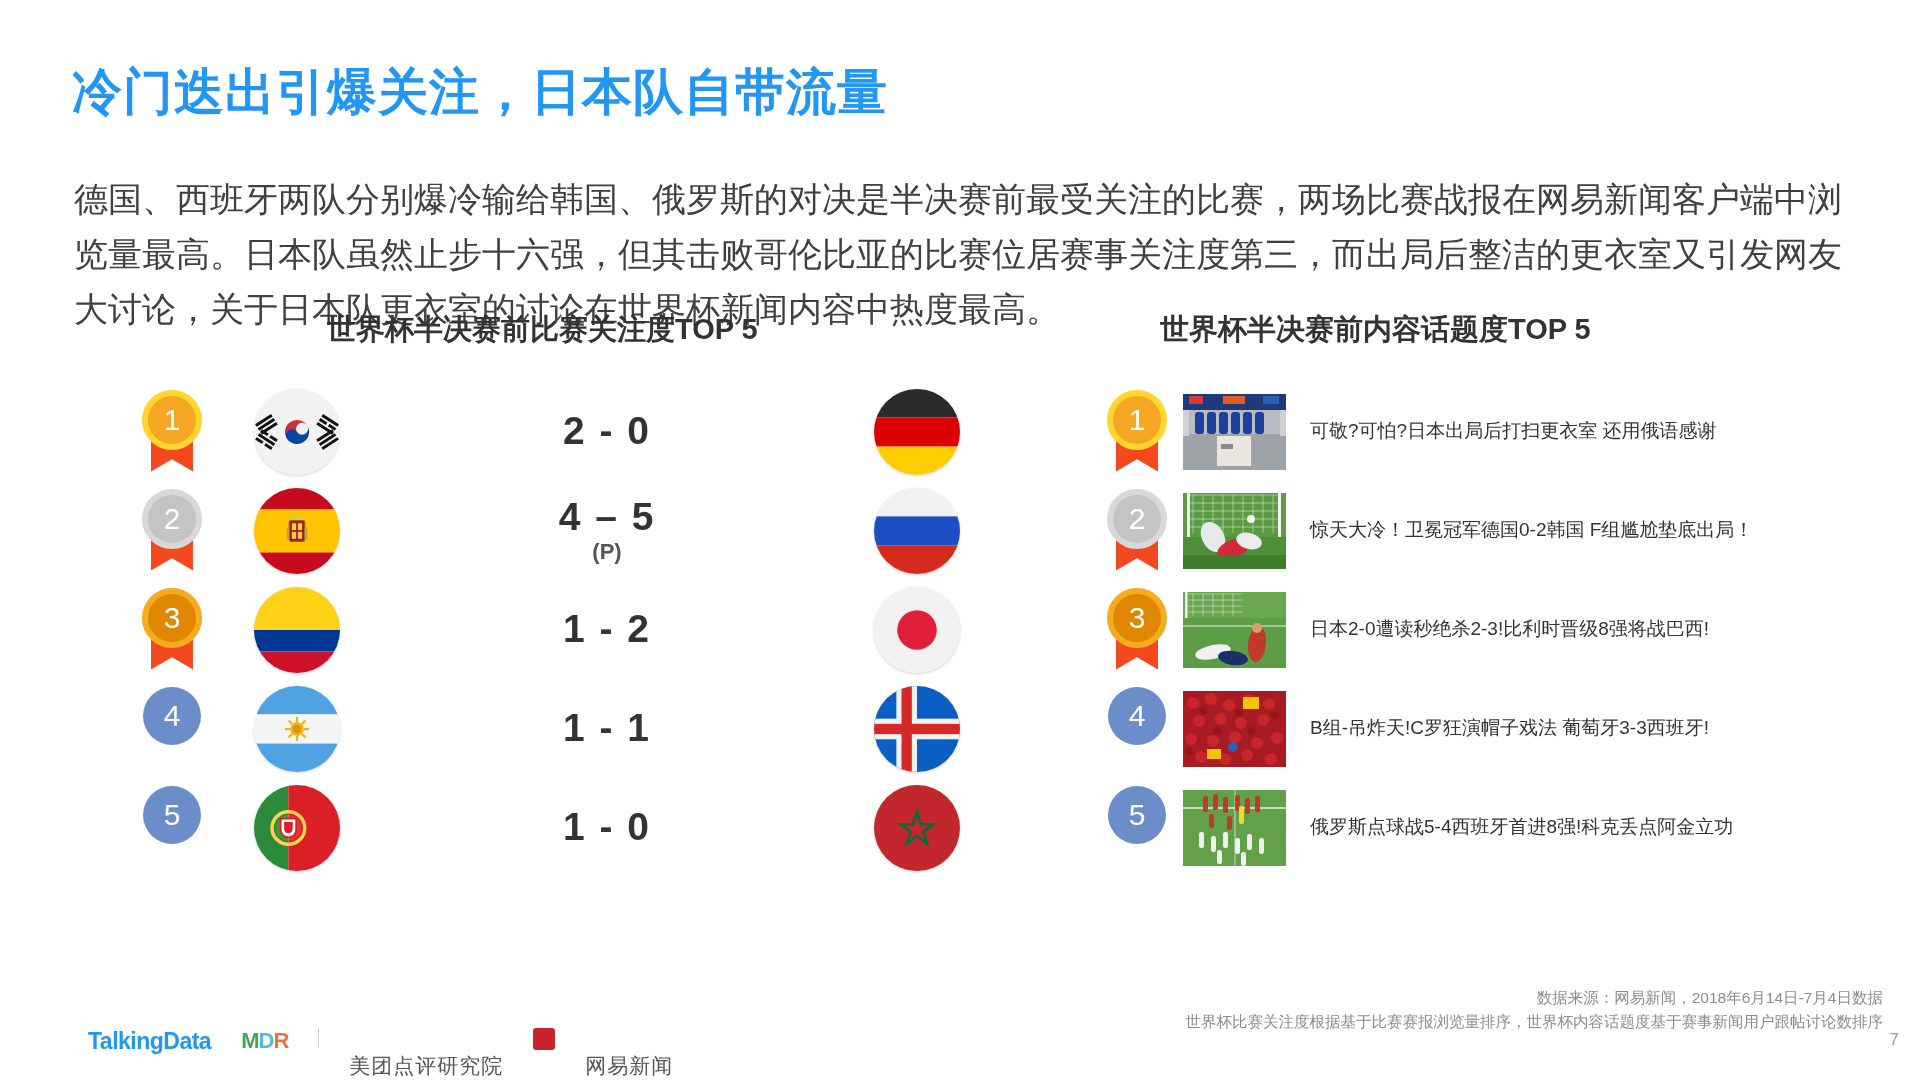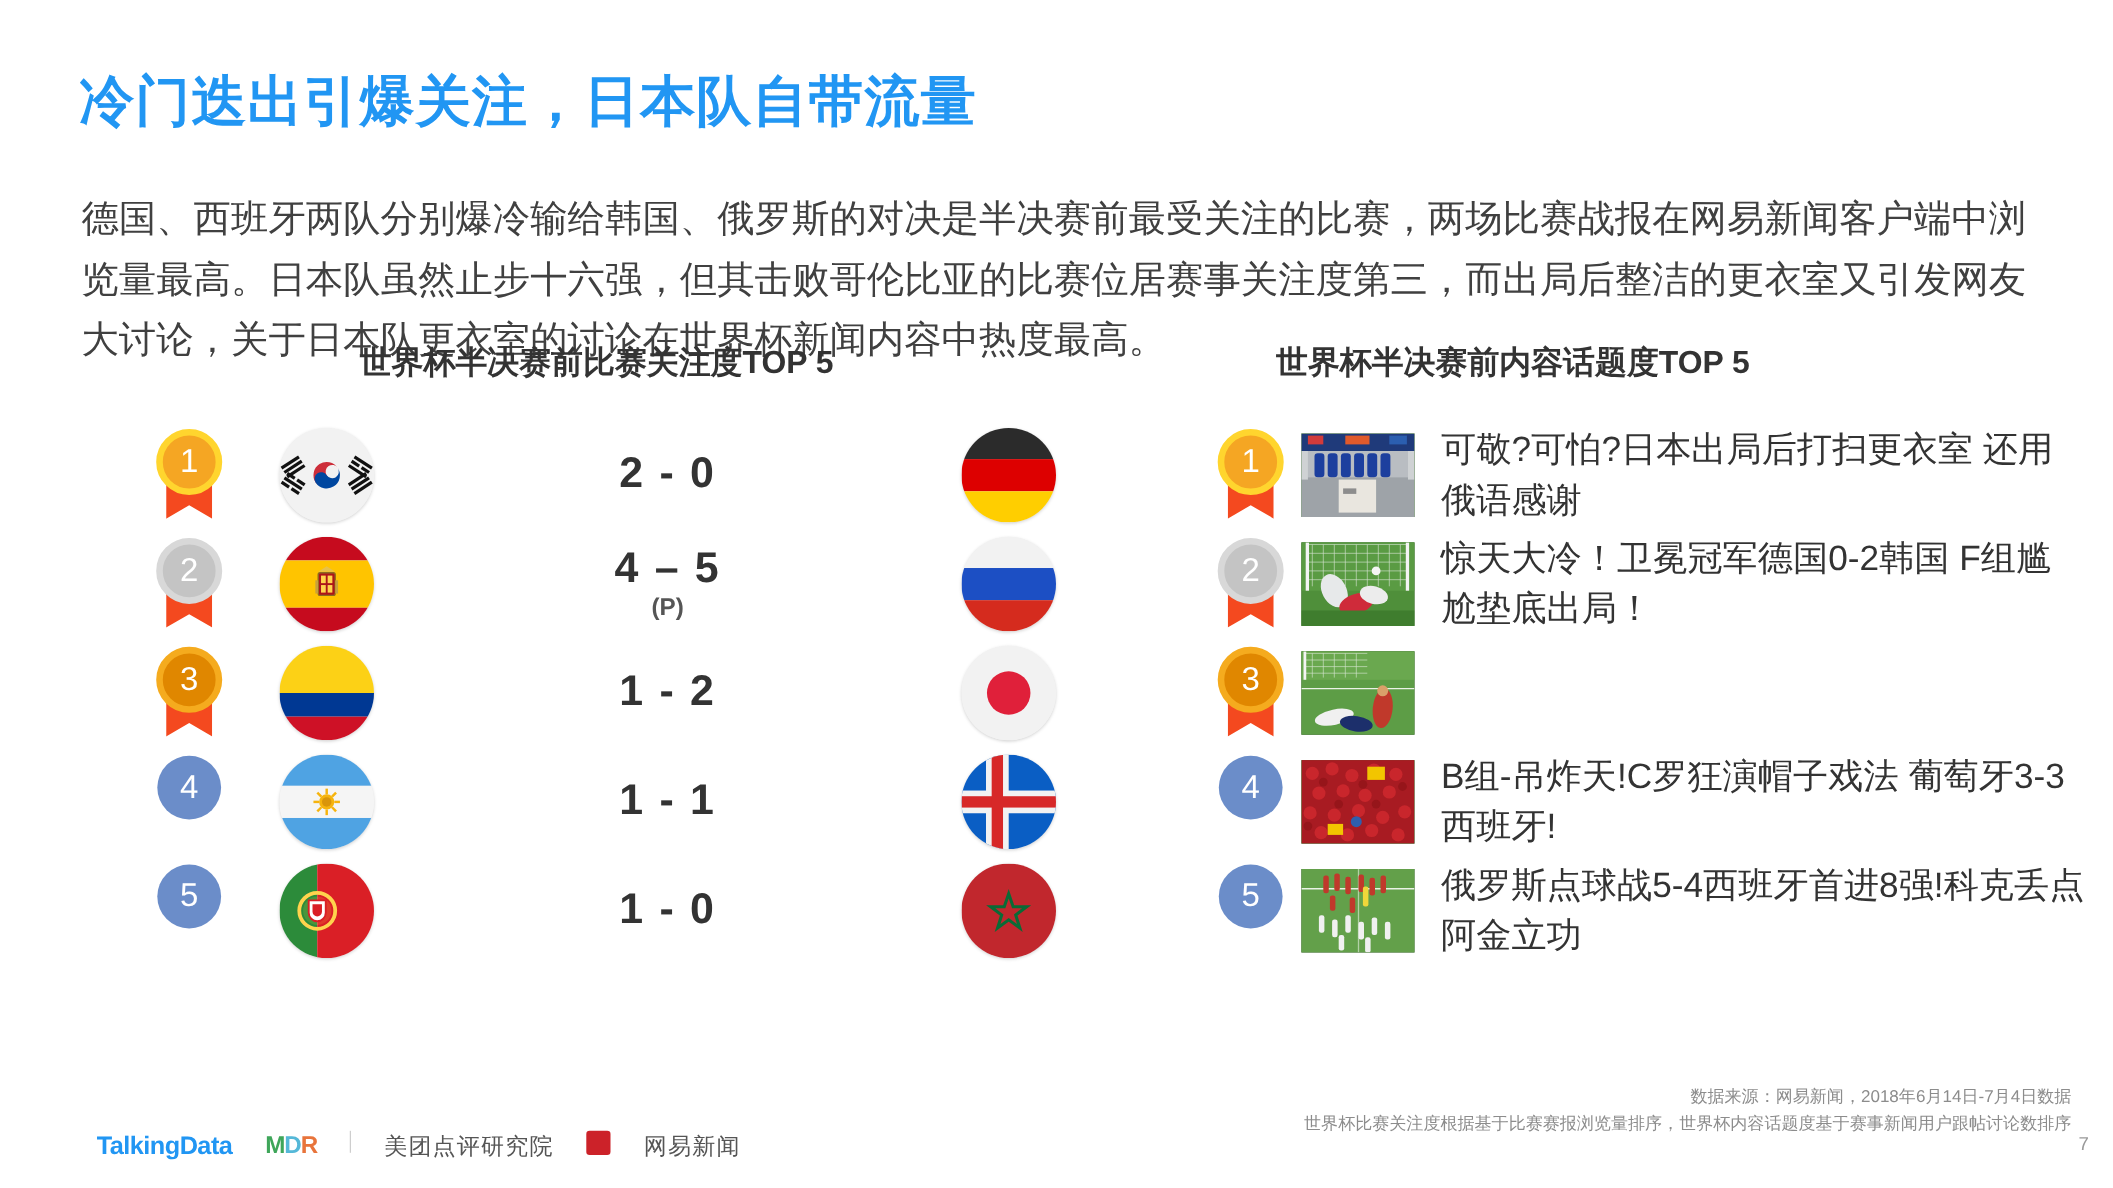--- a/index.html
+++ b/index.html
@@ -149,21 +149,21 @@
     height: 76px;
     flex: 0 0 103px;
     margin-left: 14px;
     overflow: hidden;
     position: relative;
     background: #3a6b2c;
   }
   .thumb svg { display:block; width:100%; height:100%; }
   .topic-text {
     margin-left: 24px;
-    font-size: 32px;
+    font-size: 19px;
     line-height: 1.42;
     color: #333;
     max-width: 610px;
   }
 
   
   #source-note {
     position: absolute;
     right: 38px;
     top: 986px;
@@ -203,20 +203,21 @@
   .logo-mdr .r { color: #e8743b; }
   .logo-divider {
     width: 1px;
     height: 20px;
     background: #c9c9c9;
   }
   .logo-cn {
     font-size: 21px;
     color: #555;
     letter-spacing: 1px;
+    margin-top: 24px;
   }
   .logo-netease-mark {
     width: 22px;
     height: 22px;
     background: #cc2229;
     border-radius: 3px;
     display: inline-block;
   }
 </style>
 </head>
@@ -455,20 +456,21 @@
         <path d="M10 2 V24 M20 2 V24 M30 2 V24 M40 2 V24 M50 2 V24"></path>
       </g>
       <rect x="2" y="0" width="2.5" height="26" fill="#f4f4f4"></rect>
       <path d="M0 34 H103" stroke="#eaf2e6" stroke-width="1.2"></path>
       <ellipse cx="30" cy="60" rx="18" ry="7" fill="#f0f0f0" transform="rotate(-12 30 60)"></ellipse>
       <ellipse cx="50" cy="66" rx="15" ry="7" fill="#1c2f6b" transform="rotate(8 50 66)"></ellipse>
       <ellipse cx="74" cy="52" rx="9" ry="18" fill="#c0392b" transform="rotate(6 74 52)"></ellipse>
       <circle cx="74" cy="36" r="5" fill="#d9a06a"></circle>
     </svg>
       </div>
+    <div class="topic-text">日本2-0遭读秒绝杀2-3!比利时晋级8强将战巴西!</div>
   </div>
   <div class="topic-row">
     <div class="rank-badge">
 
       <span class="rank-disc plain">4</span>
     </div>
     <div class="thumb">
         <svg viewBox="0 0 103 76" preserveAspectRatio="none">
       <rect width="103" height="76" fill="#a81b22"></rect>
       <g fill="#c9262c">

